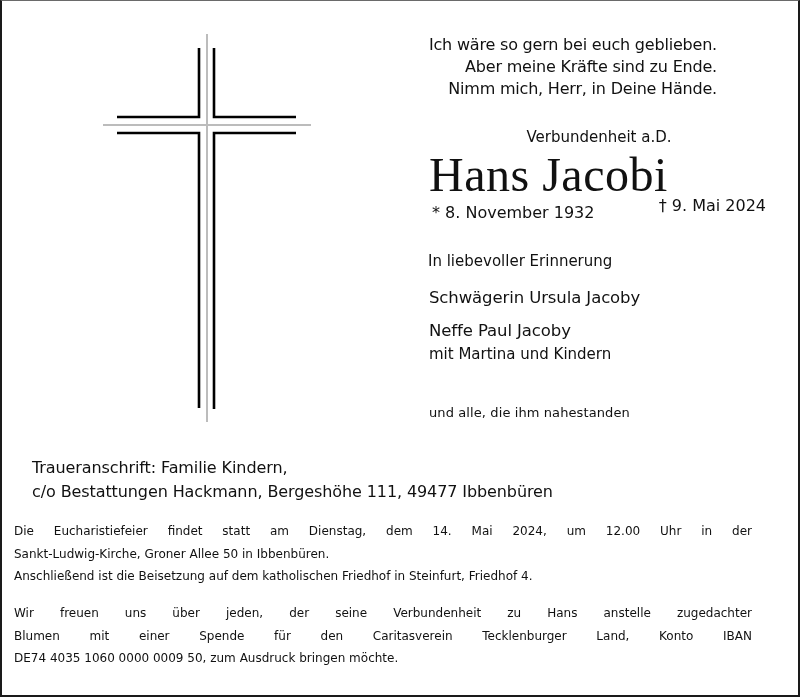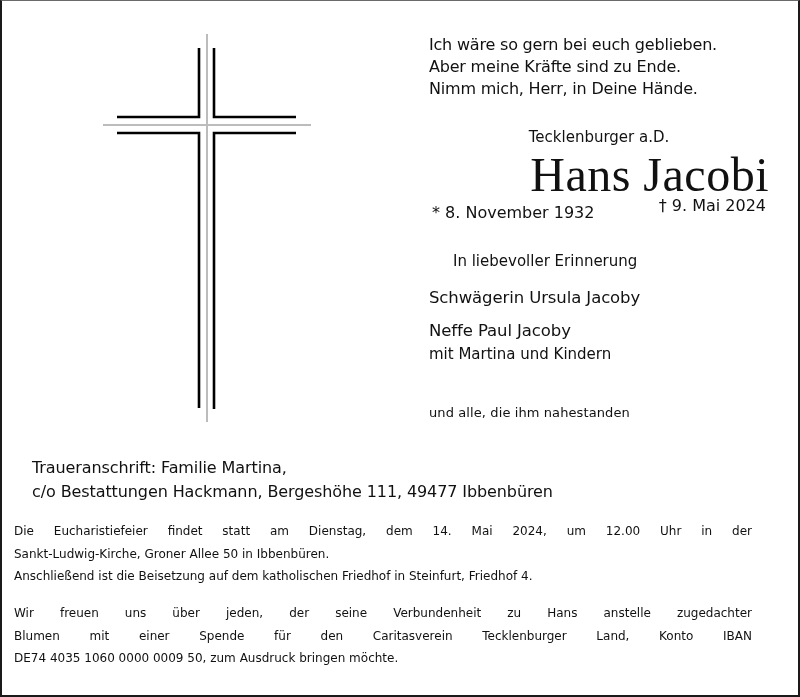--- a/index.html
+++ b/index.html
@@ -9,27 +9,27 @@
       box-sizing: border-box;
       border-left: 2px solid #1a1a1a; border-right: 2px solid #1a1a1a;
       border-bottom: 2px solid #1a1a1a; border-top: 1px solid #6a6a6a;
       background: #fff;
       font-family: "DejaVu Sans", "Liberation Sans", sans-serif;
       color: #111;
     }
     .t { position: absolute; white-space: nowrap; line-height: 1; }
     .cross { position: absolute; left: 0; top: 0; }
     .poem { left: 427px; top: 33px; font-size: 16px; line-height: 22px; letter-spacing: -0.2px; }
-    .poem div { white-space: nowrap; }
+    .poem div { white-space: nowrap; text-align: right; }
     .title { left: 427px; width: 340px; text-align: center; top: 129px; font-size: 15px; }
-    .name { left: 427px; width: 340px; text-align: right; top: 150px;
+    .name { left: 427px; width: 340px; text-align: left; top: 150px;
             font-family: "Liberation Serif", "DejaVu Serif", serif; font-size: 48px; letter-spacing: 0.5px; }
     .born { left: 430px; top: 204px; font-size: 16px; }
     .died { right: 32px; top: 197px; font-size: 16px; }
-    .memory { left: 451px; top: 253px; font-size: 15px; }
+    .memory { left: 426px; top: 253px; font-size: 15px; }
     .rel { left: 427px; font-size: 16.5px; font-weight: normal; letter-spacing: -0.1px; }
     .rel1 { top: 289px; }
     .rel2 { top: 322px; }
     .sub { left: 427px; top: 346px; font-size: 15px; }
     .rel3 { top: 375px; }
     .others { left: 427px; top: 405px; font-size: 13px; letter-spacing: 0.1px; }
     .addr { left: 30px; top: 455px; font-size: 16px; line-height: 24px; letter-spacing: -0.1px; }
     .para { position: absolute; left: 12px; width: 738px; font-size: 12px; line-height: 22.5px; }
     .para div { white-space: nowrap; }
     .p1 { top: 519px; }
@@ -54,33 +54,33 @@
 
     <polyline points="294,132 212,132 212,408" fill="none" stroke="#000" stroke-width="2.6"></polyline>
   </svg>
 
   <div class="t poem">
     <div>Ich wäre so gern bei euch geblieben.</div>
     <div>Aber meine Kräfte sind zu Ende.</div>
     <div>Nimm mich, Herr, in Deine Hände.</div>
   </div>
 
-  <div class="t title">Tecklenburger a.D.</div>
+  <div class="t title">Verbundenheit a.D.</div>
   <div class="t name">Hans Jacobi</div>
   <div class="t born">* 8. November 1932</div>
   <div class="t died">† 9. Mai 2024</div>
 
   <div class="t memory">In liebevoller Erinnerung</div>
   <div class="t rel rel1">Schwägerin Ursula Jacoby</div>
   <div class="t rel rel2">Neffe Paul Jacoby</div>
   <div class="t sub">mit Martina und Kindern</div>
   <div class="t others">und alle, die ihm nahestanden</div>
 
   <div class="t addr">
-    <div>Traueranschrift: Familie Martina,</div>
+    <div>Traueranschrift: Familie Kindern,</div>
     <div>c/o Bestattungen Hackmann, Bergeshöhe 111, 49477 Ibbenbüren</div>
   </div>
 
   <div class="para p1">
     <div class="just">Die Eucharistiefeier findet statt am Dienstag, dem 14. Mai 2024, um 12.00 Uhr in der</div>
     <div>Sankt-Ludwig-Kirche, Groner Allee 50 in Ibbenbüren.</div>
     <div>Anschließend ist die Beisetzung auf dem katholischen Friedhof in Steinfurt, Friedhof 4.</div>
   </div>
 
   <div class="para p2">

